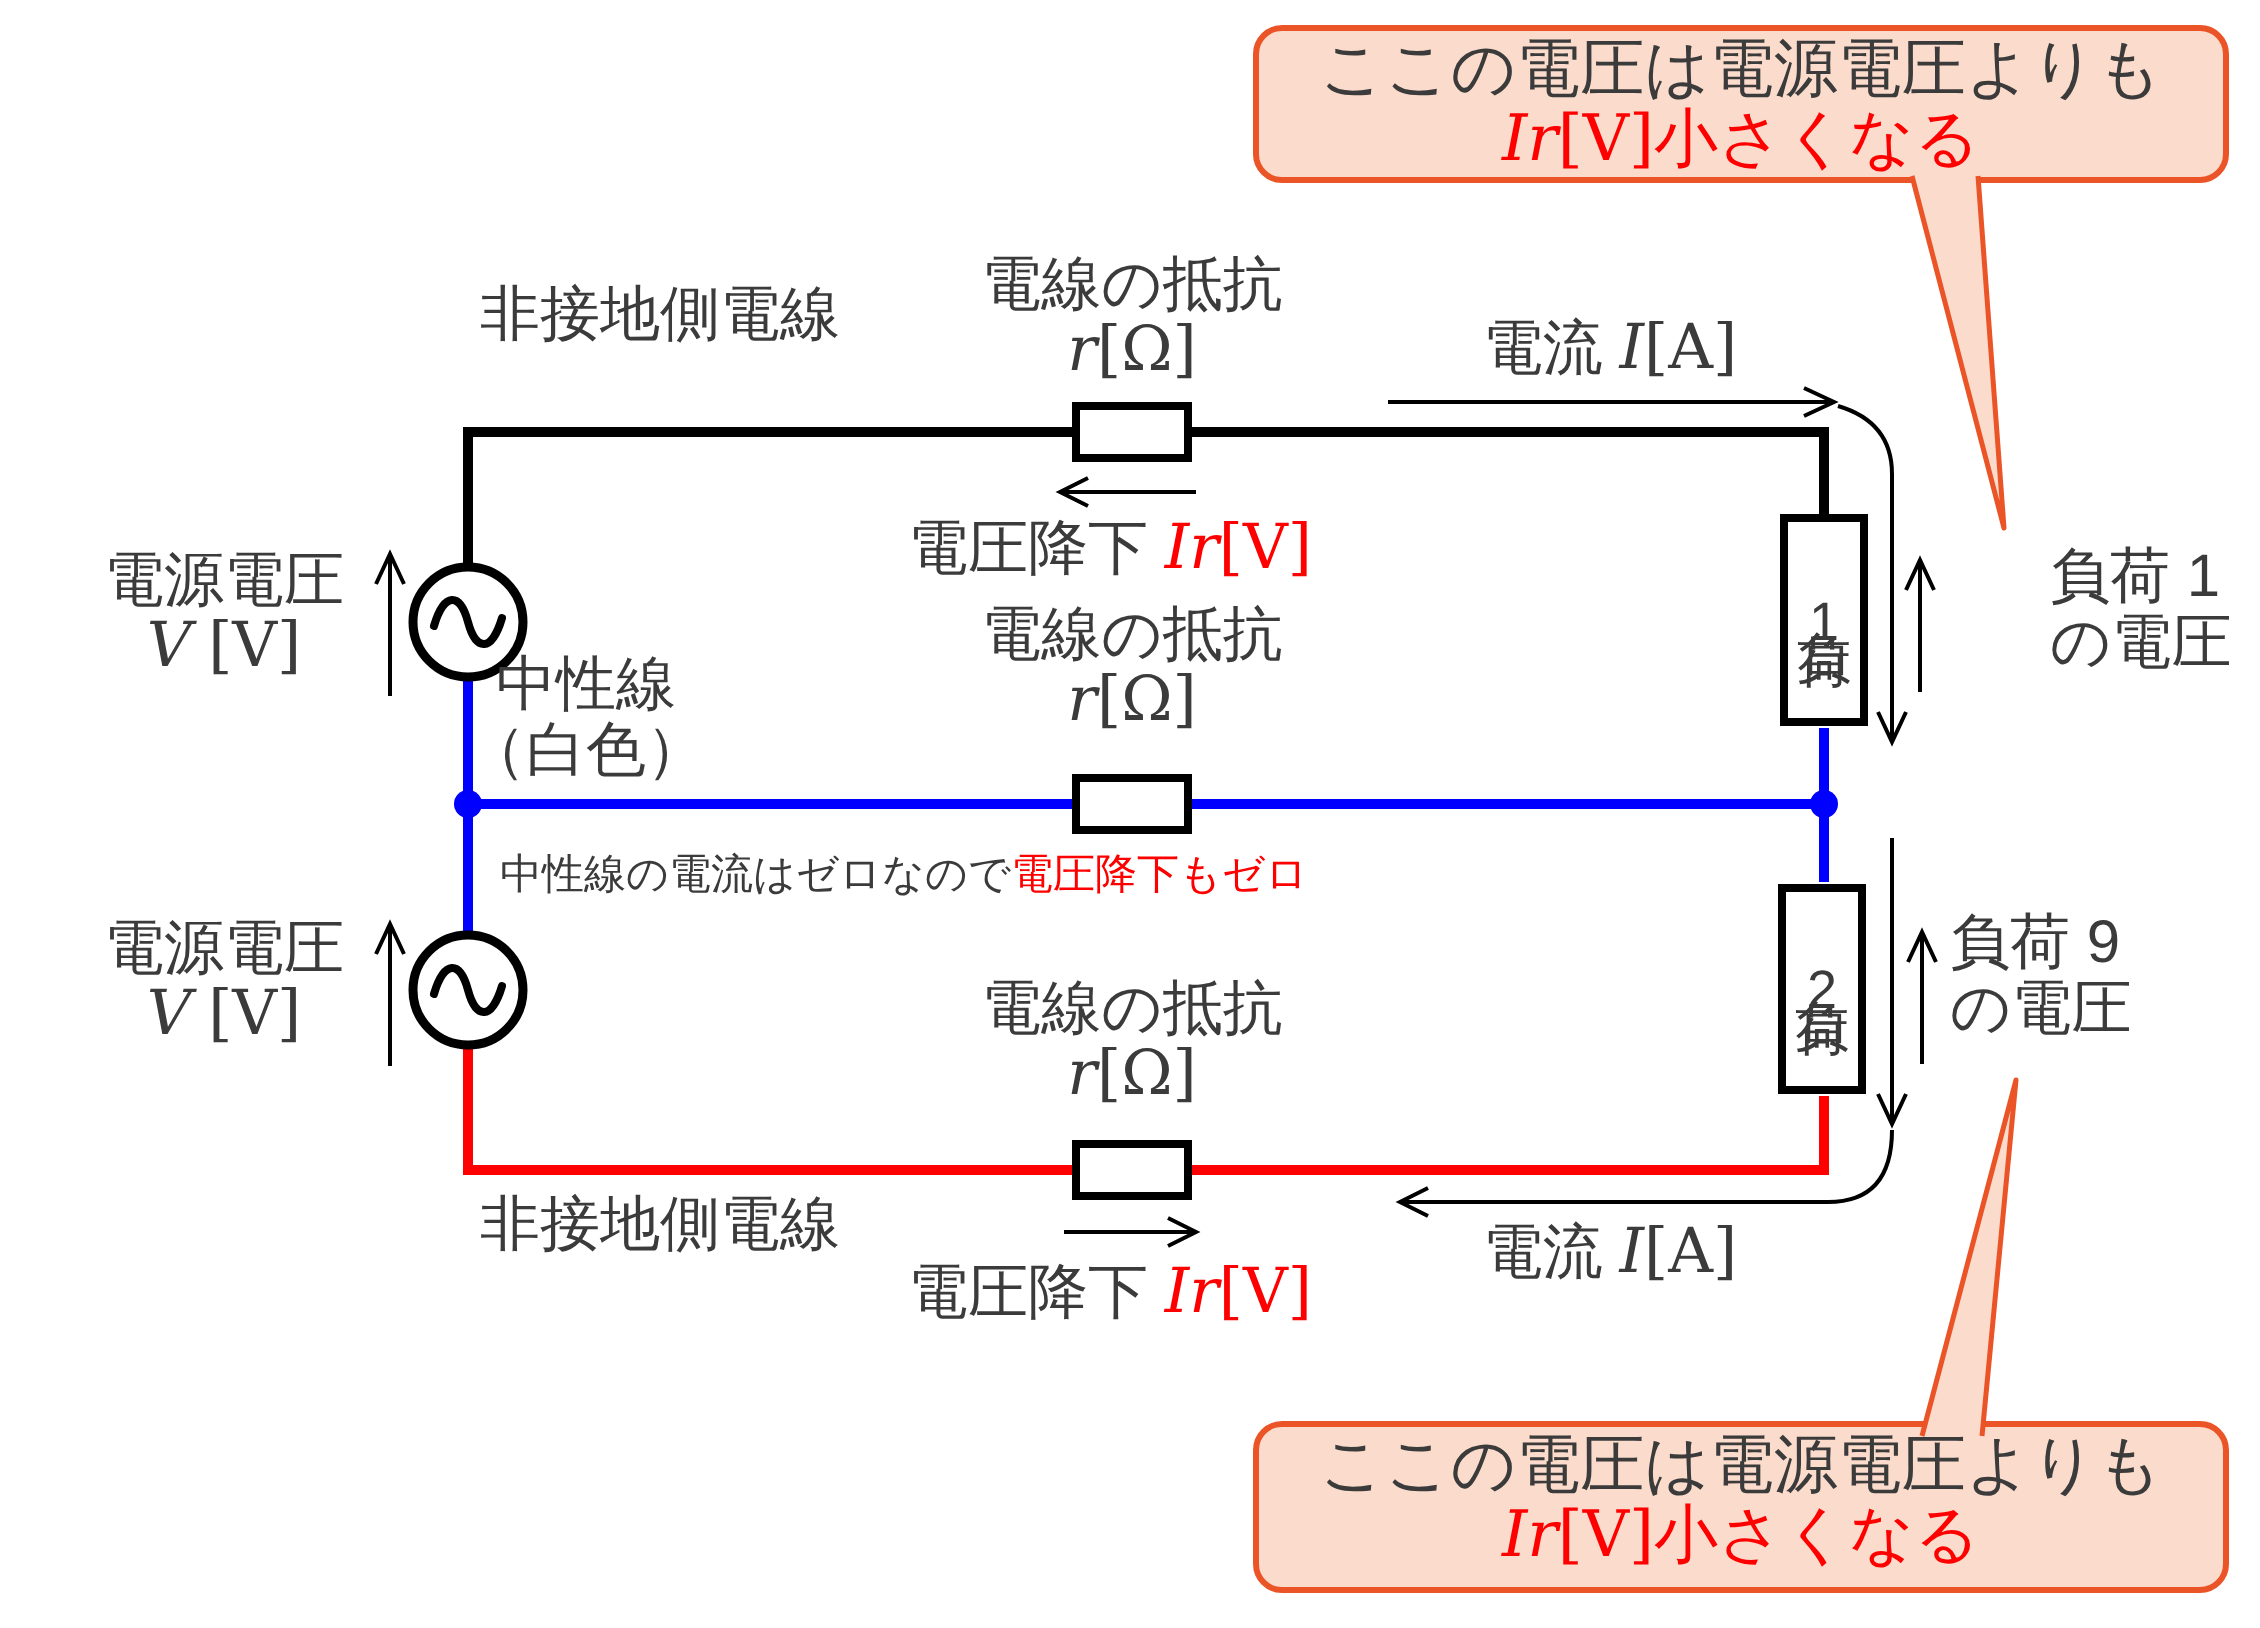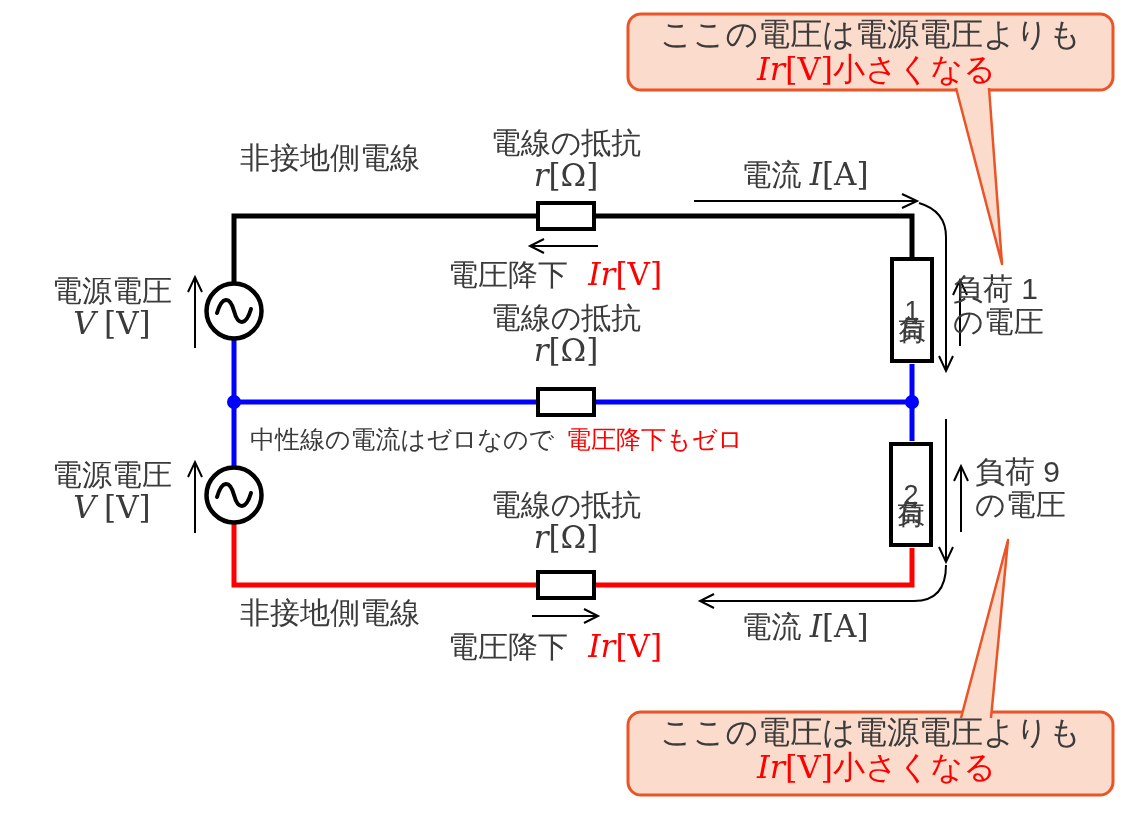--- a/index.html
+++ b/index.html
@@ -6,30 +6,30 @@
   *{box-sizing:border-box;}
   #stage{
     position:relative;width:1130px;height:814px;background:#ffffff;overflow:hidden;
     font-family:"Liberation Sans","DejaVu Sans",sans-serif;color:#3b3b3b;
   }
   #wires{position:absolute;left:0;top:0;width:1130px;height:814px;}
   .lbl{position:absolute;font-size:30px;line-height:33px;text-align:center;color:#3b3b3b;white-space:nowrap;}
   .left-align{text-align:left;}
   .mvar{font-family:"DejaVu Serif","Liberation Serif",serif;font-style:italic;font-size:31px;}
   .munit{font-family:"DejaVu Serif","Liberation Serif",serif;font-style:normal;font-size:31px;}
-  .red{color:#ff0000;margin-left:12px;}
+  .red{color:#ff0000;}
   .load-box{
     position:absolute;width:44px;background:#ffffff;border:4px solid #000000;
     writing-mode:vertical-rl;text-orientation:upright;
     font-size:27px;letter-spacing:1px;text-align:center;color:#3b3b3b;
     display:flex;align-items:center;justify-content:center;
   }
   .callout-text{position:absolute;left:630px;width:481px;text-align:center;font-size:32px;line-height:35px;color:#3b3b3b;}
   .callout-text .munit,.callout-text .mvar{font-size:32px;}
-  .note{position:absolute;left:250px;top:423px;font-size:25px;white-space:nowrap;}
+  .note{position:absolute;left:250px;top:423px;font-size:21px;white-space:nowrap;}
 </style>
 </head>
 <body>
 
 <div id="stage">
 
   <svg id="wires" viewBox="0 0 1130 814" xmlns="http://www.w3.org/2000/svg">
 
     <path d="M 234 285 L 234 216 L 912 216 L 912 259" fill="none" stroke="#000000" stroke-width="5"></path>
 
@@ -113,20 +113,22 @@
   </div>
   <div class="callout-text" style="top:715px;">
     <div><span>ここの電圧は電源電圧よりも</span></div>
     <div class="red"><span class="mvar">Ir</span><span class="munit">[V]</span><span>小さくなる</span></div>
   </div>
 
   <div class="lbl" style="left:230px;top:141px;width:200px;">
     <div>非接地側電線</div>
   </div>
   <div class="lbl" style="left:228px;top:326px;width:130px;">
+    <div>中性線</div>
+    <div>（白色）</div>
   </div>
   <div class="lbl" style="left:230px;top:596px;width:200px;">
     <div>非接地側電線</div>
   </div>
 
   <div class="lbl" style="left:466px;top:126px;width:200px;">
     <div>電線の抵抗</div>
     <div><span class="mvar">r</span><span class="munit">[Ω]</span></div>
   </div>
   <div class="lbl" style="left:466px;top:301px;width:200px;">
@@ -165,21 +167,21 @@
     <span>中性線の電流はゼロなので</span><span class="red">電圧降下もゼロ</span>
   </div>
 
   <div class="load-box" style="left:890px;top:257px;height:106px;">
     <span>負荷1</span>
   </div>
   <div class="load-box" style="left:889px;top:442px;height:105px;">
     <span>負荷2</span>
   </div>
 
-  <div class="lbl left-align" style="left:953px;top:272px;">
+  <div class="lbl left-align" style="left:1025px;top:272px;">
     <div>負荷 1</div>
     <div>の電圧</div>
   </div>
   <div class="lbl left-align" style="left:975px;top:455px;">
     <div>負荷 9</div>
     <div>の電圧</div>
   </div>
 
 </div>
 

